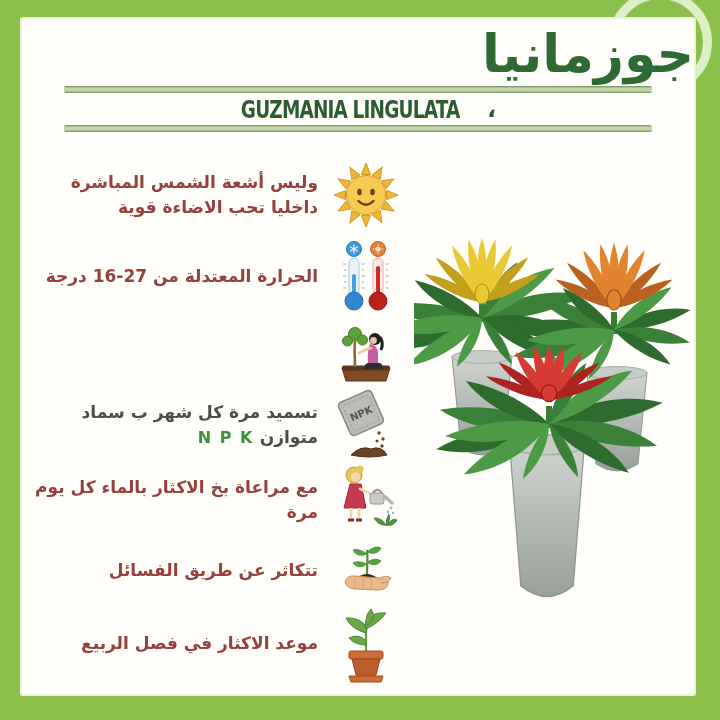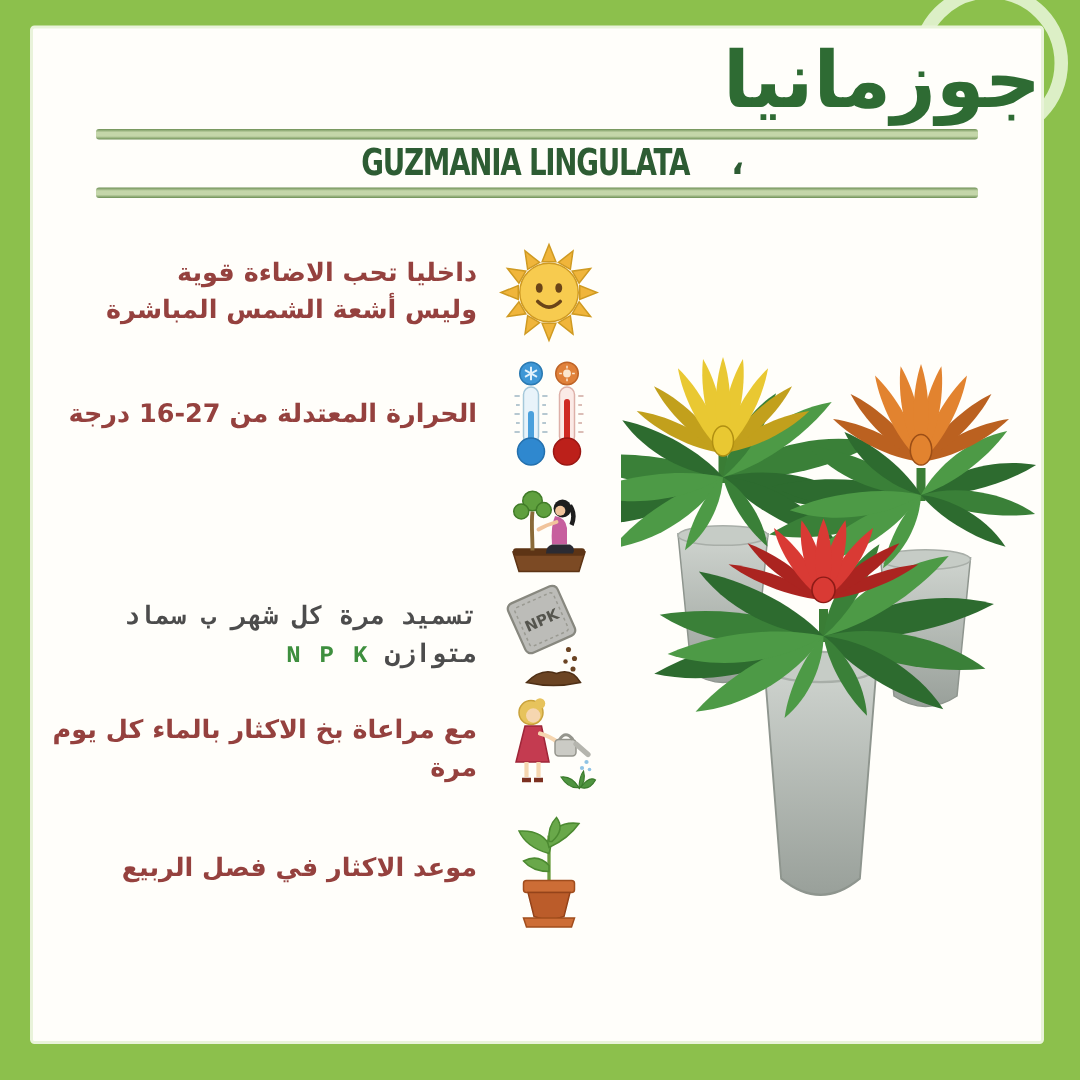--- a/index.html
+++ b/index.html
@@ -35,21 +35,21 @@
   }
   .items{position:absolute;left:6px;top:132px;width:382px;direction:rtl;}
   .item{display:flex;align-items:center;gap:4px;}
   .item .icon{width:88px;flex:none;display:flex;justify-content:center;align-items:center;}
   .item .txt{
     flex:1;text-align:right;font-weight:bold;font-size:17px;line-height:1.5;padding-left:2px;
   }
   .ln{display:block;}
   .maroon{color:var(--text-maroon);}
   .greentx{color:var(--text-green);}
-  .graytx{color:var(--text-gray);font-family:Liberation Mono, monospace;}
+  .graytx{color:var(--text-gray);}
   .npk{color:var(--npk-green);letter-spacing:1.5px;font-size:16px;}
   .i1{height:88px}.i2{height:76px}.i3{height:74px}.i4{height:72px}
   .i5{height:78px}.i6{height:64px}.i7{height:82px}
   .plants{position:absolute;right:0;top:183px;width:280px;height:432px;}
   
   .lf1{fill:var(--leaf-dark);} .lf2{fill:var(--leaf-mid);} .lf3{fill:var(--leaf-light);}
   .py1{fill:var(--flower-yellow);} .py2{fill:var(--flower-yellow-dk);}
   .po1{fill:var(--flower-orange);} .po2{fill:var(--flower-orange-dk);}
   .pr1{fill:var(--flower-red);}  .pr2{fill:var(--flower-red-dk);}
 </style>
@@ -92,22 +92,22 @@
             <use href="#ray" transform="rotate(300 34 34)"></use>
               <use href="#ray" transform="rotate(330 34 34)"></use>
           </g>
           <circle cx="34" cy="34" r="19.5" fill="#f7cb4f" stroke="#cf9a22"></circle>
           <ellipse cx="27.5" cy="31" rx="2.3" ry="3.2" fill="#6a4418"></ellipse>
           <ellipse cx="40.5" cy="31" rx="2.3" ry="3.2" fill="#6a4418"></ellipse>
           <path d="M26.5 40 Q34 47.5 41.5 40" fill="none" stroke="#6a4418" stroke-width="2.4" stroke-linecap="round"></path>
         </svg>
       </div>
       <div class="txt maroon">
+        <span class="ln">وليس أشعة الشمس المباشرة</span>
         <span class="ln">داخليا تحب الاضاءة قوية</span>
-        <span class="ln">وليس أشعة الشمس المباشرة</span>
       </div>
     </div>
 
     <div class="item i2">
       <div class="icon">
         <svg width="58" height="74" viewBox="0 0 58 74">
           <rect x="12" y="18" width="10" height="38" rx="5" fill="#e8f3fa" stroke="#a5c8da"></rect>
           <path d="M24.5 24 h3.5 M24.5 30 h2.5 M24.5 36 h3.5 M24.5 42 h2.5 M24.5 48 h3.5" stroke="#9fb6c4" stroke-width="1"></path>
           <path d="M6 24 h3.5 M7 30 h2.5 M6 36 h3.5 M7 42 h2.5 M6 48 h3.5" stroke="#9fb6c4" stroke-width="1"></path>
           <rect x="15" y="34" width="4" height="20" rx="2" fill="#4aa0dc"></rect>
@@ -198,20 +198,40 @@
             <path d="M54 62 Q60 54 64 57 Q60 64 54 62"></path>
             <path d="M53 63 Q53 55 56 51 Q58 58 53 63"></path>
           </g>
         </svg>
       </div>
       <div class="txt maroon">
         <span class="ln">مع مراعاة بخ الاكثار بالماء كل يوم مرة</span>
       </div>
     </div>
 
+    <div class="item i6">
+      <div class="icon">
+        <svg width="62" height="62" viewBox="0 0 62 62">
+          <path d="M32 34 C32 26 33 18 32 10" stroke="#4e8f3a" stroke-width="2.2" fill="none"></path>
+          <g fill="#56a344" stroke="#3f8630" stroke-width=".8">
+            <path d="M32 14 Q24 8 18 10 Q22 18 32 14 Z"></path>
+            <path d="M32 12 Q40 5 46 8 Q42 16 32 12 Z"></path>
+            <path d="M32 24 Q23 20 18 23 Q24 30 32 24 Z"></path>
+            <path d="M32 22 Q41 17 46 21 Q40 28 32 22 Z"></path>
+          </g>
+          <path d="M22 38 Q32 30 42 38 Q42 44 32 44 Q22 44 22 38 Z" fill="#33241a"></path>
+          <path d="M10 42 Q12 35 20 36 L44 38 Q54 38 53 44 Q52 50 42 50 L20 49 Q11 48 10 42 Z" fill="#edb88b" stroke="#c98f5c" stroke-width="1"></path>
+          <path d="M44 39 Q51 34 56 38 Q54 43 46 43" fill="#edb88b" stroke="#c98f5c" stroke-width="1"></path>
+          <path d="M20 37 L20 48 M28 37.5 L28 48.5 M36 38 L36 49" stroke="#d9a06c" stroke-width=".8"></path>
+        </svg>
+      </div>
+      <div class="txt maroon">
+        <span class="ln">تتكاثر عن طريق الفسائل</span>
+      </div>
+    </div>
 
     <div class="item i7">
       <div class="icon">
         <svg width="58" height="78" viewBox="0 0 58 78">
           <path d="M29 48 V16" stroke="#6a9c40" stroke-width="2.2"></path>
           <g fill="#69a84a" stroke="#4c8a31" stroke-width="1">
             <path d="M29 28 Q14 24 9 13 Q25 12 30 24 Z"></path>
             <path d="M29 24 Q42 18 49 8 Q33 6 28 20 Z"></path>
             <path d="M29 40 Q18 40 12 33 Q22 28 29 36 Z"></path>
             <path d="M29 20 Q28 10 34 4 Q40 12 31 20 Z"></path>

